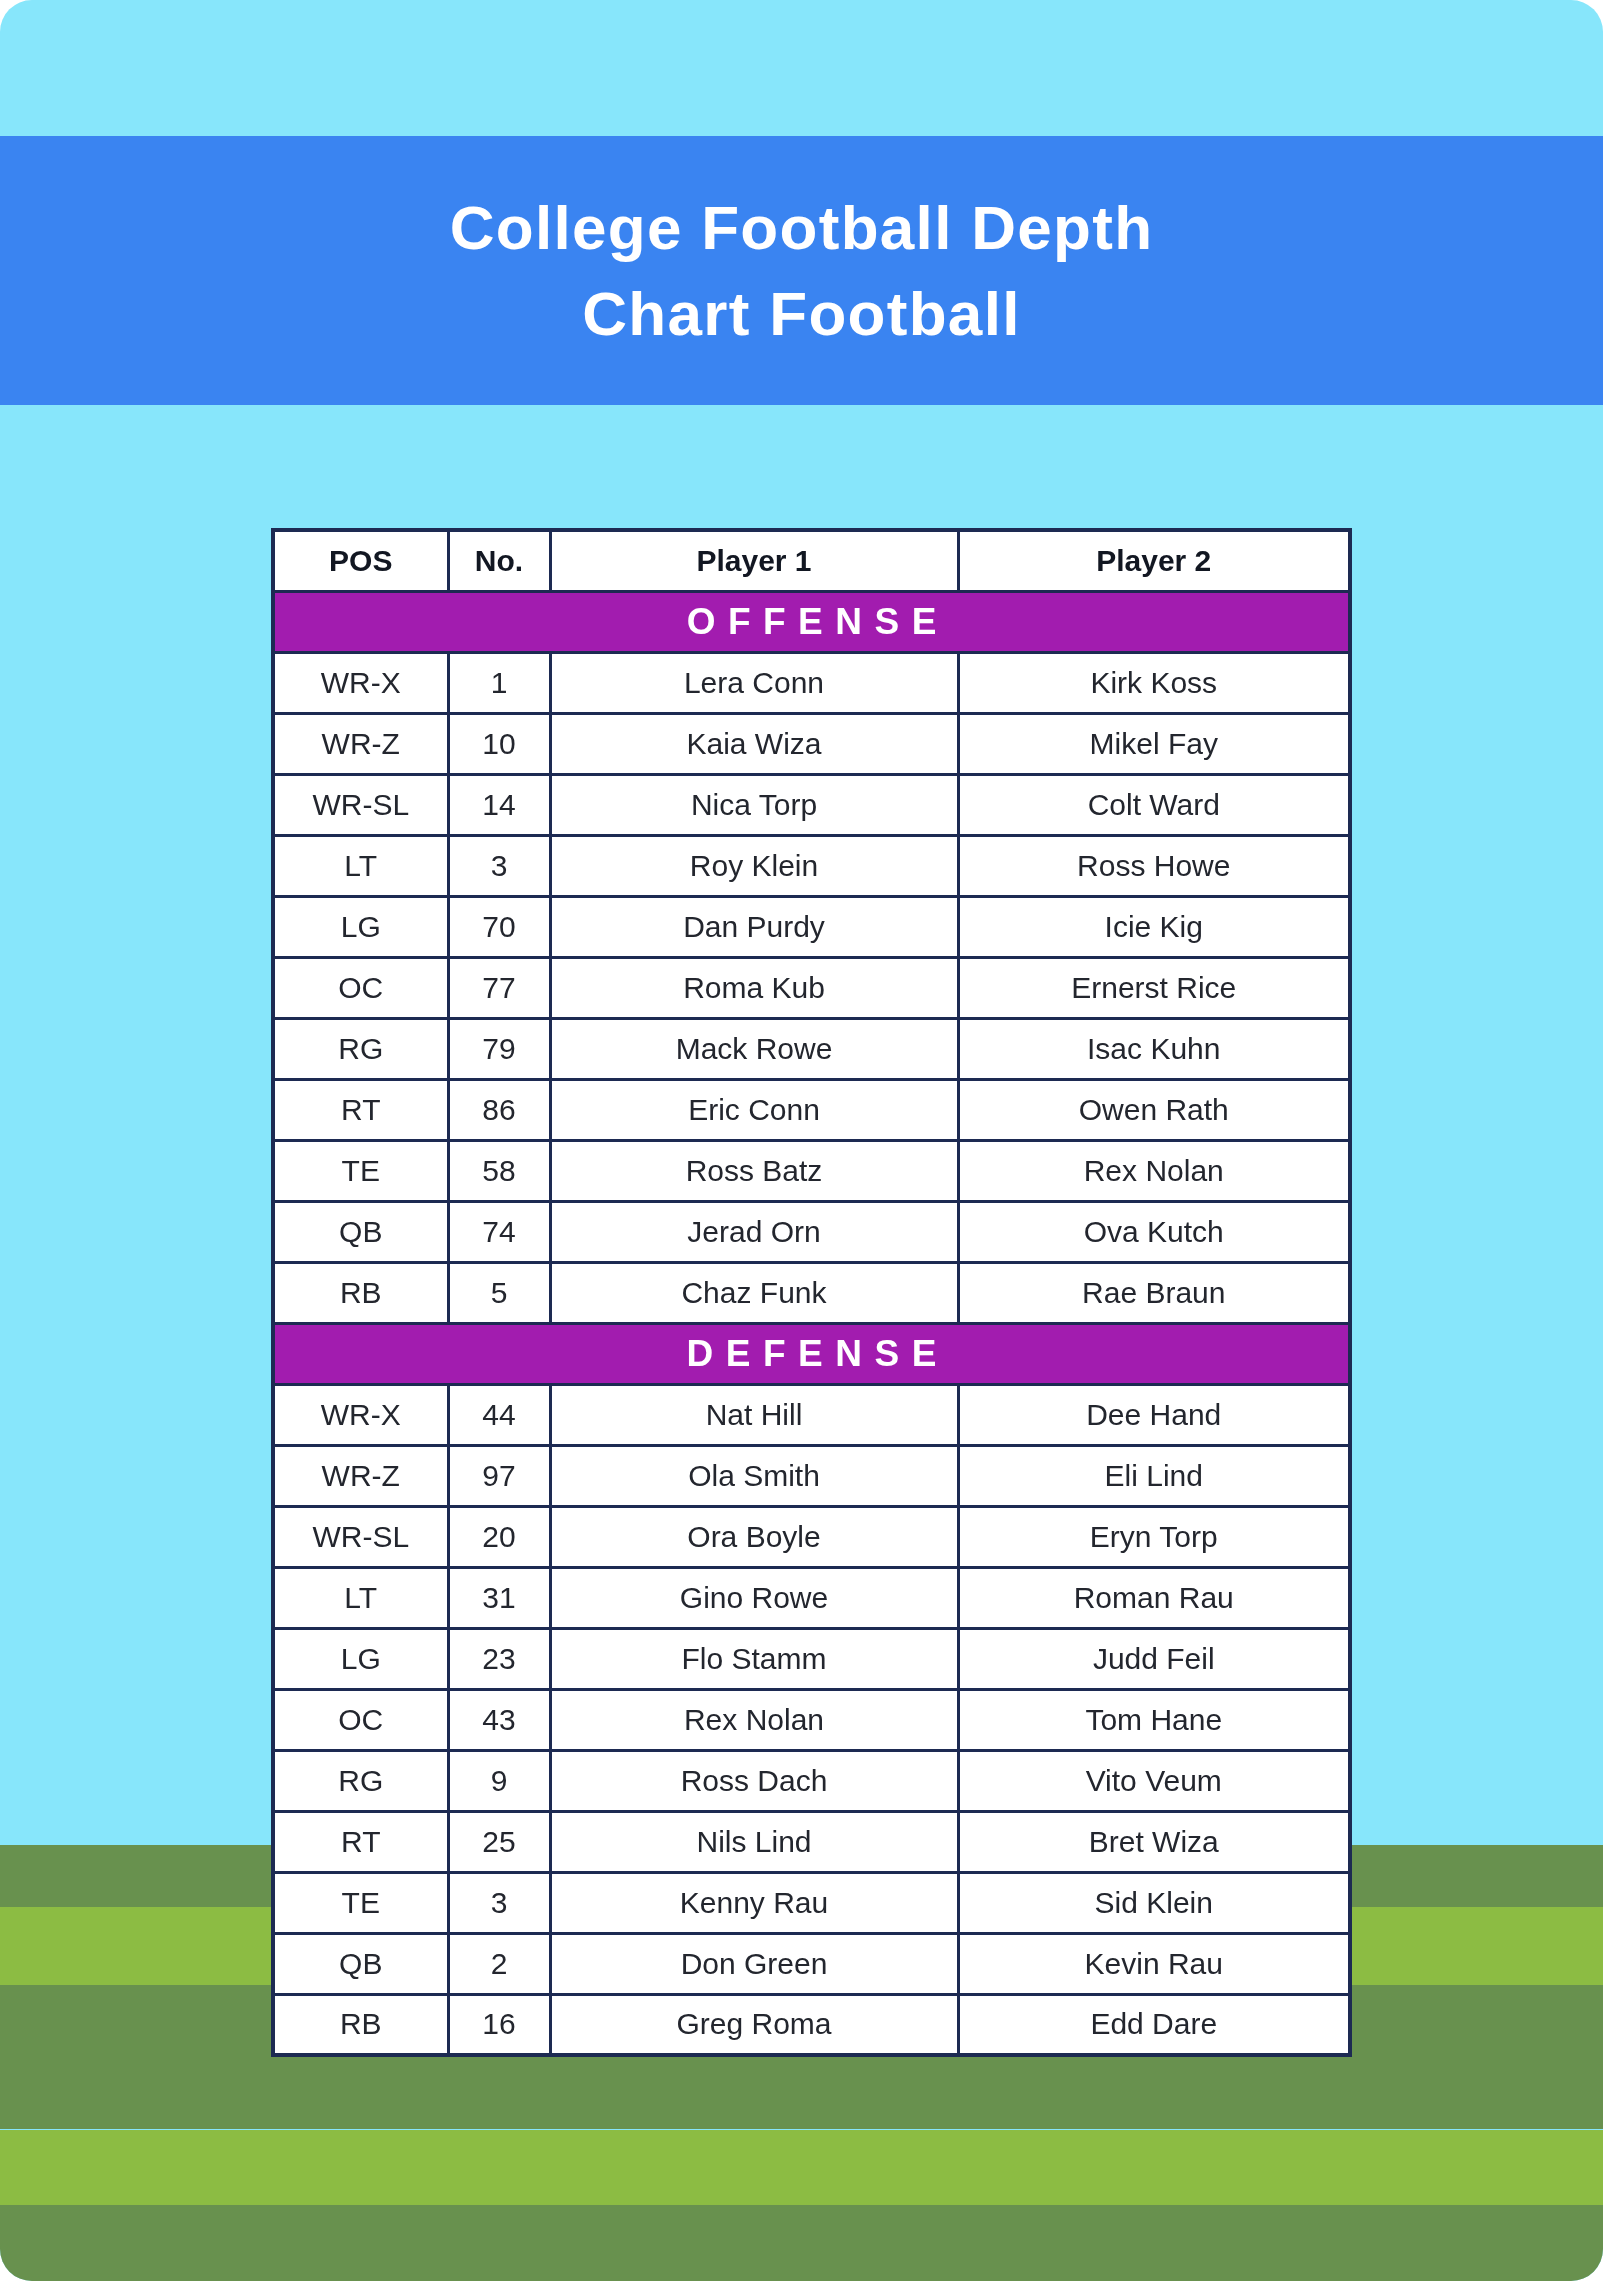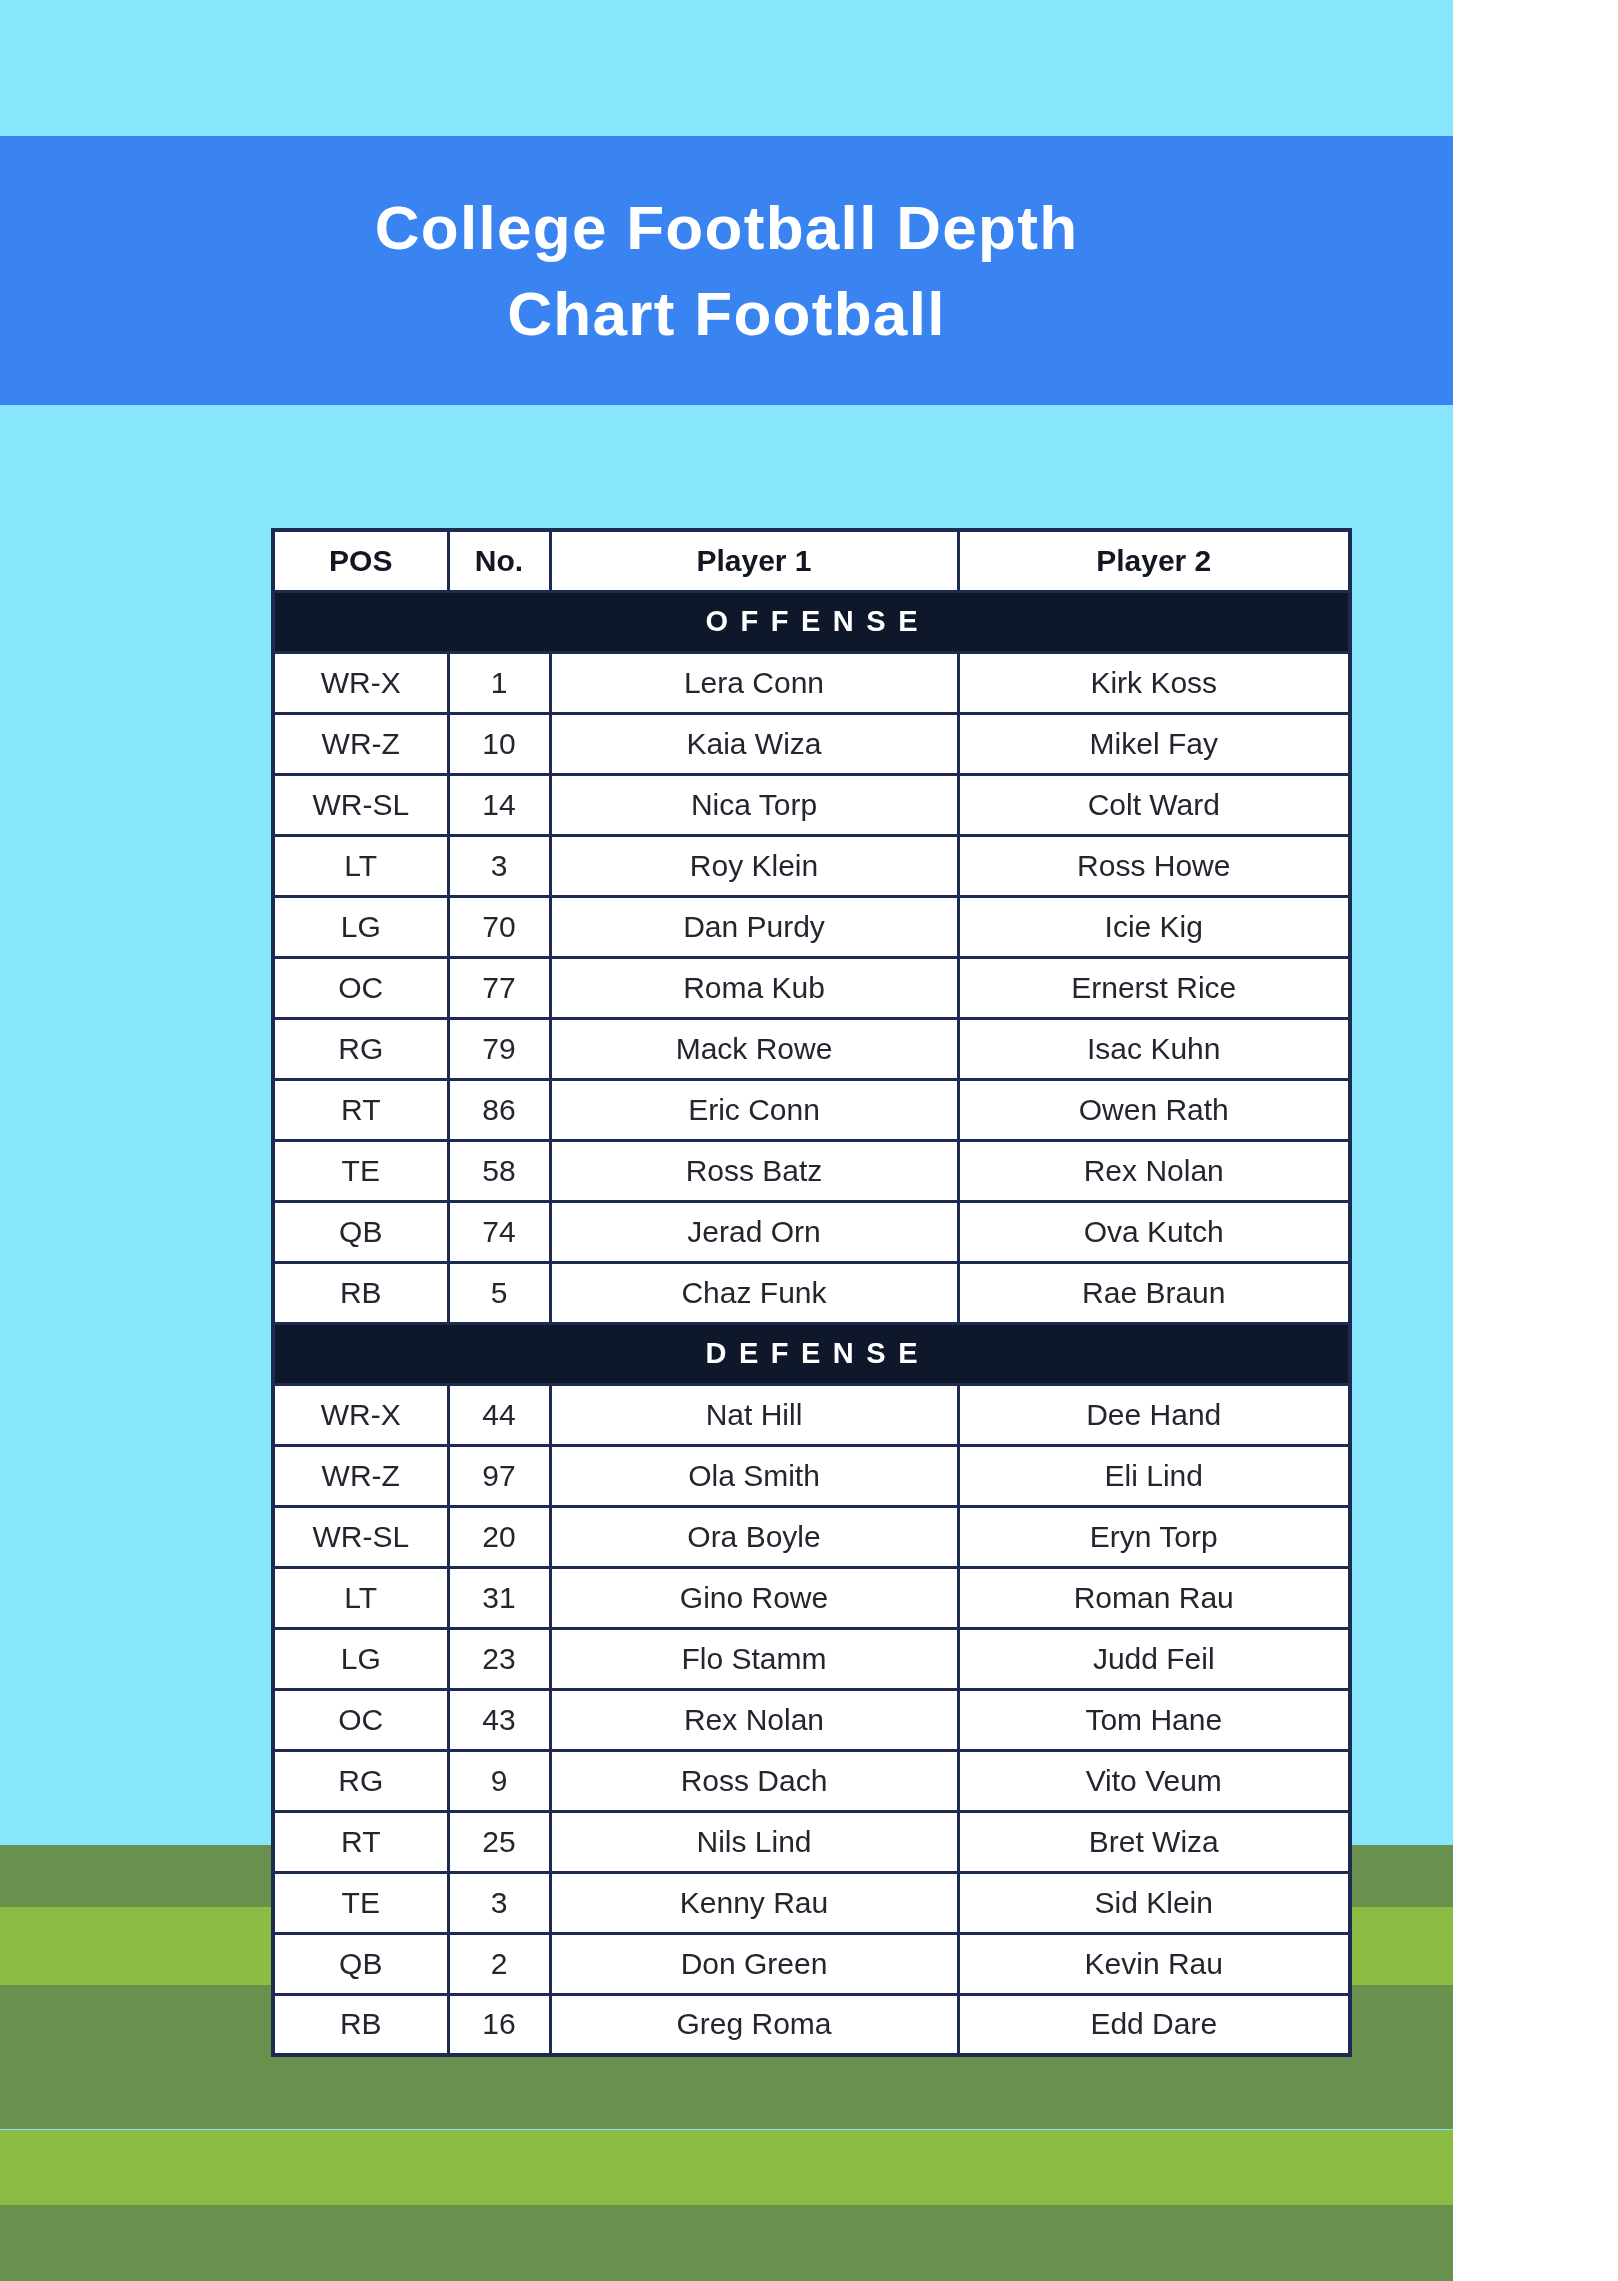--- a/index.html
+++ b/index.html
@@ -1,24 +1,25 @@
 <!DOCTYPE html>
 <html style="font-size:14.3px"><head>
 <meta charset="utf-8">
 <style>
   * { margin: 0; padding: 0; box-sizing: border-box; }
   html, body { width: 1618px; }
   body { font-family: "Liberation Sans", "DejaVu Sans", sans-serif; }
 
   .page {
     position: relative;
-    width: 1453px;
+    width: 1603px;
     height: 2281px;
     background: #87E6FB;
     overflow: hidden;
+    border-radius: 32px;
   }
 
   
   .title-band {
     position: absolute;
     top: 136px;
     left: 0;
     width: 100%;
     height: 269px;
     background: #3A84F1;
@@ -77,24 +78,24 @@
     font-weight: bold;
     color: #121722;
     background: #FFFFFF;
   }
   td {
     font-size: 30px;
     color: #23262E;
     background: #FFFFFF;
   }
   tr.section-row td {
-    background: #0f172a;
+    background: #a21caf;
     color: #FFFFFF;
     font-weight: bold;
-    font-size: 29px;
+    font-size: 37px;
     letter-spacing: 12.5px;
     text-indent: 12.5px;
   }
 </style>
 </head>
 <body>
 
 <div class="page">
 
   <div class="stripe stripe-1"></div>

